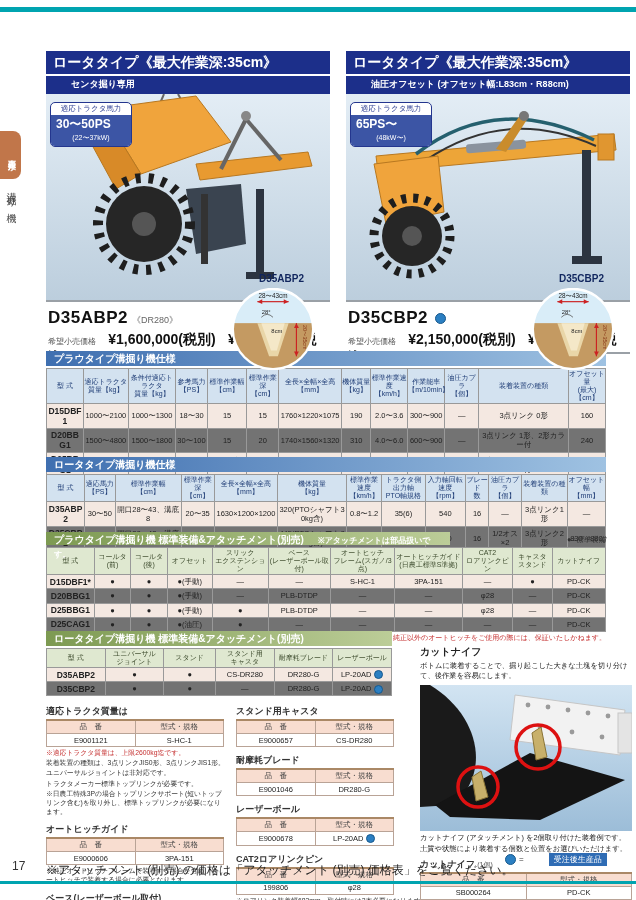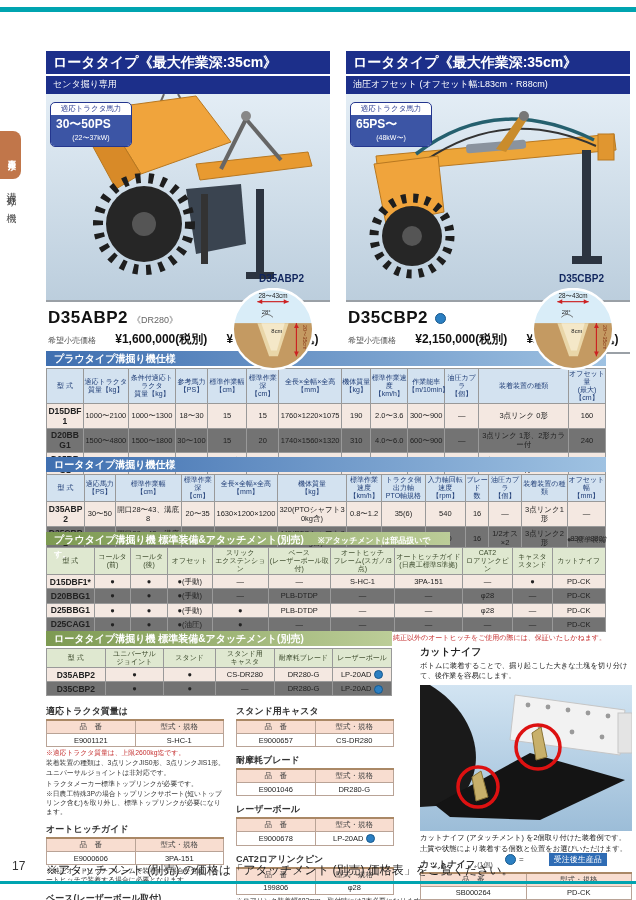--- a/index.html
+++ b/index.html
@@ -10,33 +10,33 @@
 
   
   .side-tab{position:absolute;left:0;top:131px;width:21px;height:48px;background:#c1764a;border-radius:0 8px 8px 0;display:flex;align-items:center;justify-content:center;}
   .side-tab span{writing-mode:vertical-rl;text-orientation:upright;color:#fff;font-size:8px;font-weight:bold;letter-spacing:1px;}
   .side-label{position:absolute;left:4px;top:184px;writing-mode:vertical-rl;text-orientation:upright;color:#444;font-size:10px;letter-spacing:3px;}
 
   
   .panel{position:absolute;top:51px;width:284px;height:315px;border-radius:20px;}
   .panel.left{left:46px;} .panel.right{left:346px;}
   .p-title{background:#1c2f8a;color:#fff;font-weight:bold;font-size:14px;padding:3px 7px 2px;border-bottom:2px solid #fff;letter-spacing:0;}
-  .p-sub{background:#1c2f8a;color:#fff;font-size:9px;font-weight:normal;padding:2px 7px 3px;}
+  .p-sub{background:#1c2f8a;color:#fff;font-size:9px;font-weight:bold;padding:2px 25px 3px;}
   .p-img{position:relative;height:206px;background:linear-gradient(#e3edf5,#bccedd);}
   .power-badge{position:absolute;left:4px;top:8px;width:80px;border:1.5px solid #24368e;border-radius:5px;overflow:hidden;background:#fff;}
   .pb-label{font-size:7.5px;color:#24368e;text-align:center;padding:1px 0;}
   .pb-body{background:#3c55a5;color:#fff;padding:1px 5px 3px;}
   .pb-ps{font-size:12px;font-weight:bold;}
   .pb-kw{font-size:7px;text-align:center;}
   .model-tag{position:absolute;right:26px;bottom:16px;color:#11265e;font-size:10px;font-weight:bold;}
   .p-info{position:relative;height:54px;border-top:2px solid #9aa0a6;border-bottom:2px solid #9aa0a6;background:#fff;padding:6px 0 0 2px;box-sizing:border-box;}
   .p-name{font-size:17px;font-weight:bold;color:#111;letter-spacing:0.5px;}
   .p-name-note{font-size:9px;color:#666;margin-left:4px;}
   .p-price{margin-top:3px;font-size:8px;color:#555;}
-  .p-price b{color:#111;font-size:12px;margin-left:17px;}
+  .p-price b{color:#111;font-size:14px;margin-left:10px;}
   .trench{position:absolute;right:16px;top:237px;width:82px;height:82px;z-index:5;}
   .bluedot{display:inline-block;width:7px;height:7px;border-radius:50%;background:#2b7fc2;border:1px solid #17588c;vertical-align:middle;margin-left:3px;}
   .bluedot.big{width:9px;height:9px;}
 
   
   .sec{position:absolute;left:46px;width:560px;}
   .bar{height:13px;line-height:13px;font-weight:bold;font-size:10px;color:#fff;padding:1px 8px;margin-bottom:2px;position:relative;}
   .bar.blue{background:linear-gradient(90deg,#3f6fb0,#9fc2e2);}
   .bar.green{background:linear-gradient(90deg,#7d9a52,#bccd98);}
   .bar .inbar-note{font-weight:bold;font-size:8px;margin-left:14px;}

